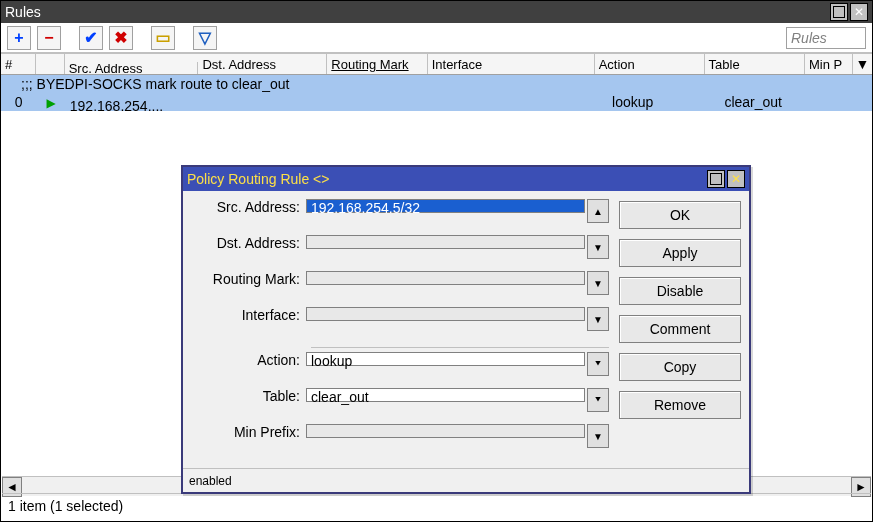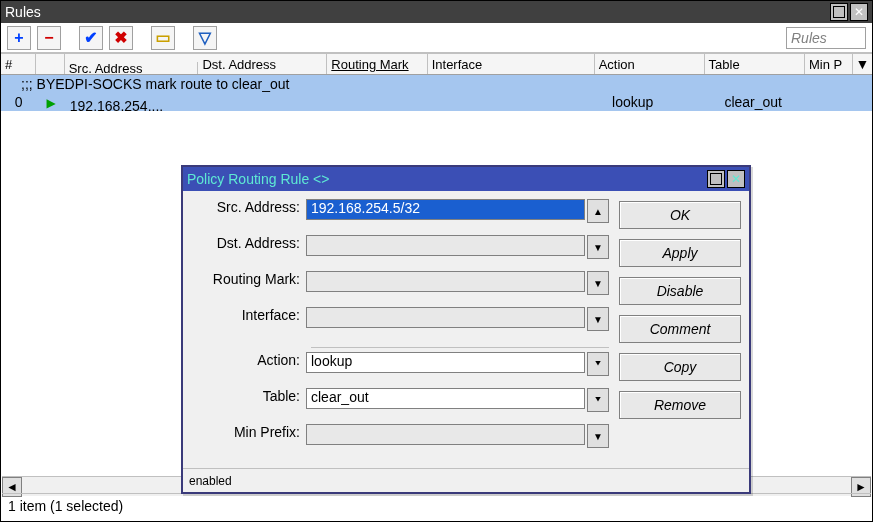--- a/index.html
+++ b/index.html
@@ -41,29 +41,29 @@
   .row.comment{background:#a5c6ef;}
   .row.sel{background:#a5c6ef;}
   .cell{padding:0 4px;overflow:hidden;white-space:nowrap;}
   .play-ico{color:#00a000;font-size:12px;}
   
   .hscroll{position:absolute;left:1px;right:1px;bottom:25px;height:20px;display:flex;align-items:center;background:#f0f0f0;border-top:1px solid #c0c0c0;}
   .scroll-btn{width:20px;height:20px;border:1px solid #808080;background:#e0e0e0;display:flex;align-items:center;justify-content:center;font-size:12px;}
   .statusbar{position:absolute;left:1px;right:1px;bottom:4px;height:24px;border-top:1px solid #c0c0c0;display:flex;align-items:center;padding:0 6px;font-size:13px;}
   
   .dialog{position:absolute;left:180px;top:164px;width:570px;border:2px solid #3a3a7a;background:#f0f0f0;box-shadow:2px 2px 0 rgba(0,0,0,.15);}
-  .dlg-title{height:24px;background:#3b4fb5;color:#5eead4;display:flex;align-items:center;justify-content:space-between;padding:0 4px;}
+  .dlg-title{height:24px;background:#3b4fb5;color:#fde047;display:flex;align-items:center;justify-content:space-between;padding:0 4px;}
   .dlg-body{display:flex;padding:8px 8px 2px 8px;gap:10px;}
   .form{flex:1;}
   .frow{display:flex;align-items:flex-start;height:36px;}
   .flabel{width:115px;text-align:right;padding-right:6px;font-size:14px;}
-  .finput{flex:1;height:21px;border:1px solid #808080;background:#fff;padding:0 4px;font-size:14px;}
+  .finput{flex:1;height:14px;border:1px solid #808080;background:#fff;padding:0 4px;font-size:14px;}
   .finput.sel{background:#1a5fd0;color:#fff;}
   .spin{width:22px;height:24px;border:1px solid #808080;background:#e0e0e0;display:flex;align-items:center;justify-content:center;font-size:10px;margin-left:2px;}
-  .btns{width:122px;display:flex;flex-direction:column;gap:10px;padding-top:2px;font-style:italic;}
+  .btns{width:122px;display:flex;flex-direction:column;gap:10px;padding-top:2px;}
   .btn{height:28px;border:1px solid #808080;background:#e8e8e8;display:flex;align-items:center;justify-content:center;font-size:14px;box-shadow:inset 1px 1px 0 #fff;}
   .dlg-status{height:24px;border-top:1px solid #c0c0c0;display:flex;align-items:center;padding:0 6px;font-size:12px;margin-top:6px;}
   .hr{border-top:1px solid #c0c0c0;margin:4px 0 4px 120px;}
 </style>
 </head>
 <body>
 
 <div class="titlebar">
   <span class="title">Rules</span>
   <div class="win-btns">

